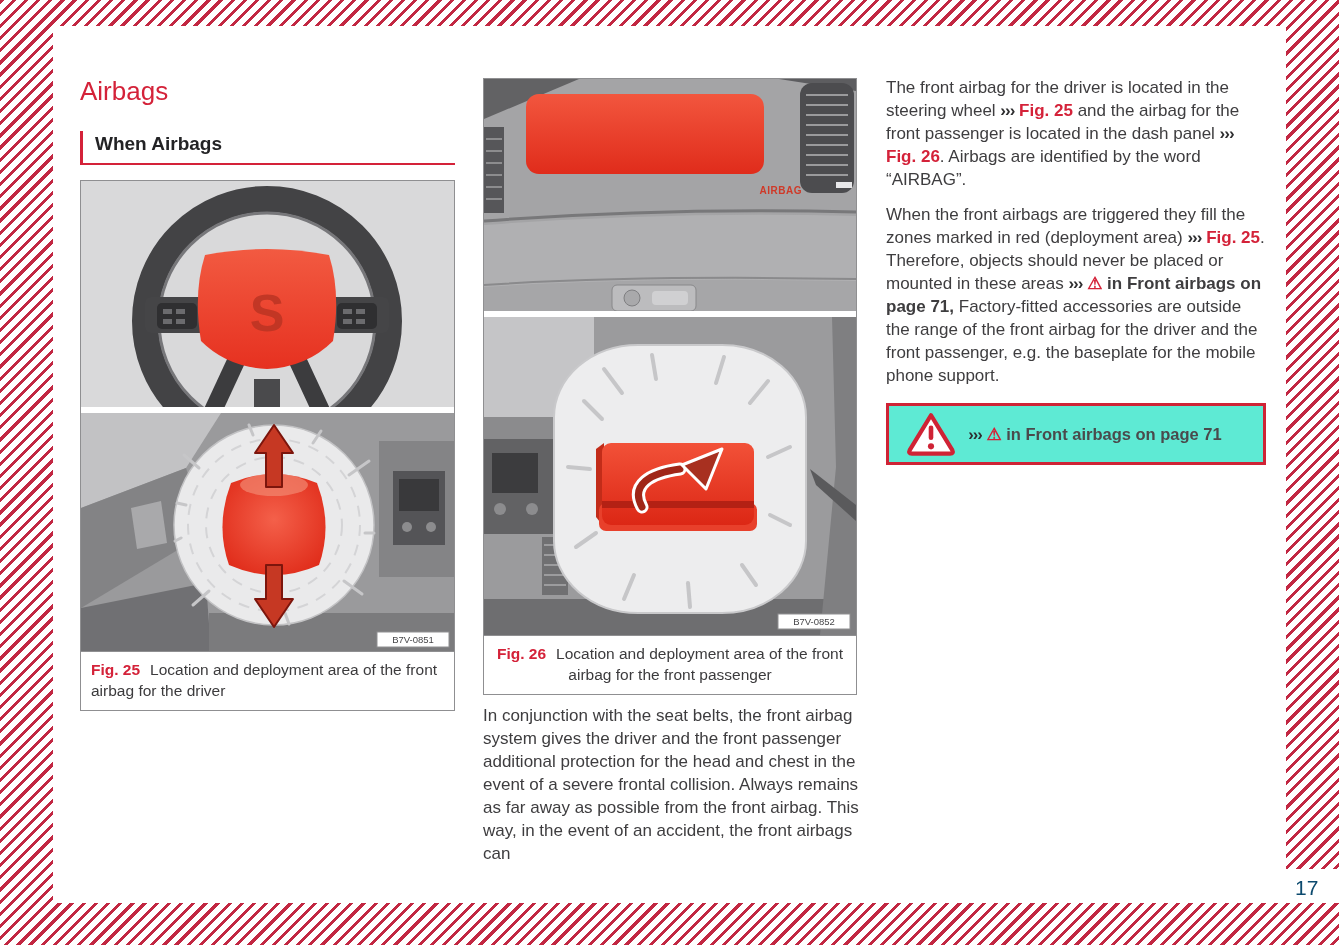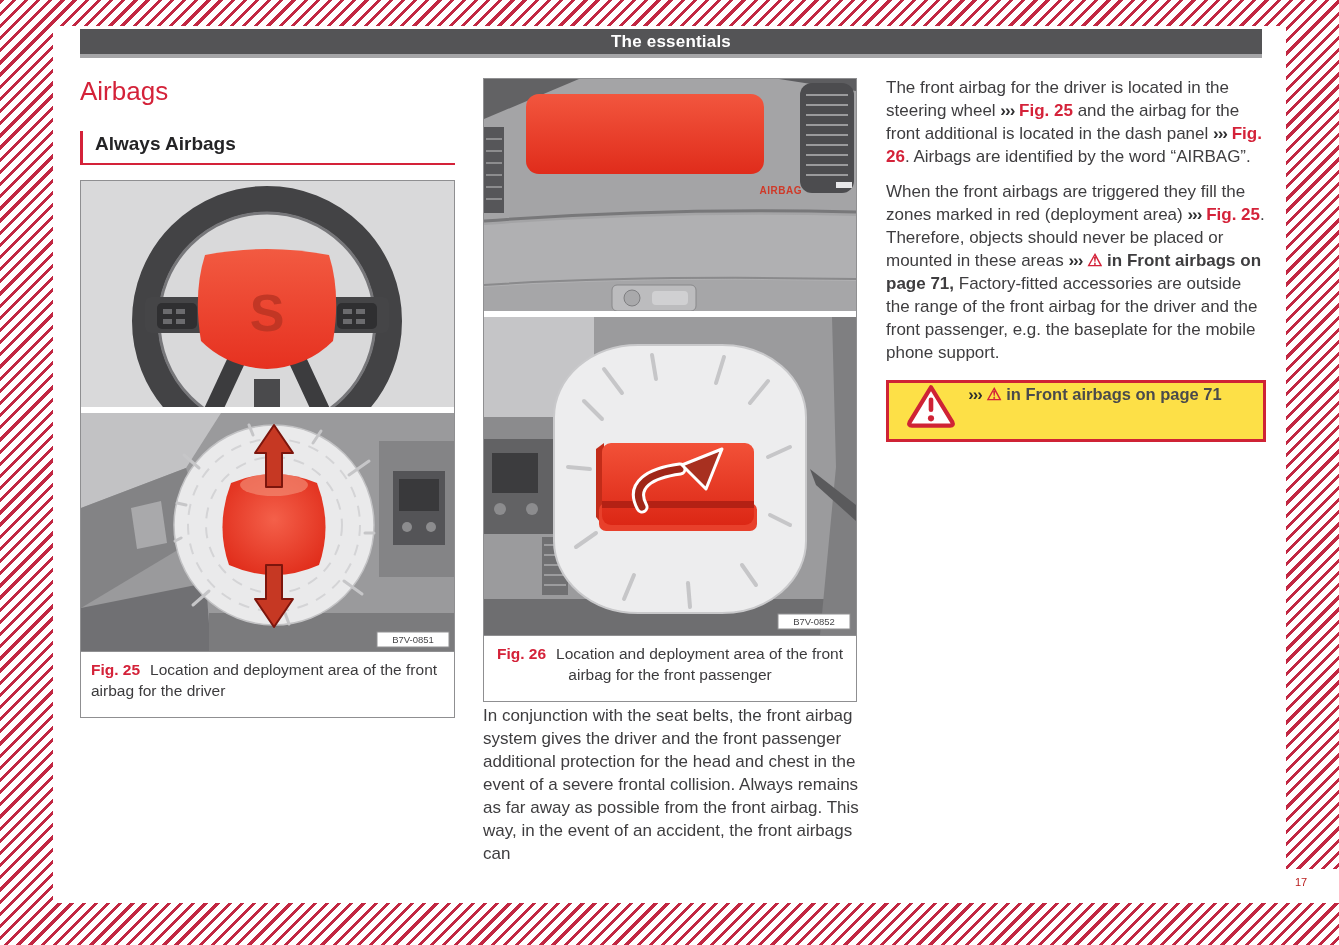--- a/index.html
+++ b/index.html
@@ -8,68 +8,65 @@
     background:repeating-linear-gradient(135deg,#c22742 0 3px,#ffffff 3px 8.6px);}
   .content{position:absolute;left:53px;top:26px;width:1233px;height:877px;background:#ffffff;}
 
   
   .header-bar{position:absolute;left:27px;top:3px;width:1182px;height:25px;background:#545456;
     border-bottom:4px solid #a5a5a7;display:flex;align-items:center;justify-content:center;}
   .header-bar span{color:#ffffff;font-weight:bold;font-size:17px;letter-spacing:.2px;}
 
   
   .pagenum-box{position:absolute;left:1286px;top:869px;width:53px;height:34px;background:#ffffff;}
-  .pagenum-box span{position:absolute;left:9px;top:7px;font-size:11px;color:#b91c1c;}
+  .pagenum-box span{position:absolute;left:9px;top:7px;font-size:21px;color:#0c4a6e;}
 
   
   .section-title{position:absolute;left:27px;top:50px;font-size:26px;font-weight:normal;color:#d42239;}
   .subsection{position:absolute;left:27px;top:105px;width:360px;
     border-left:3px solid #d42239;border-bottom:2px solid #d42239;
     padding:2px 0 8px 12px;font-size:19px;font-weight:bold;color:#232325;}
 
   
   .figure{position:absolute;background:#fff;}
   .fig25{left:27px;top:154px;width:375px;}
   .fig26{left:430px;top:52px;width:374px;text-align:center;}
   .img-box{border:1px solid #8f8f91;background:#fff;font-size:0;}
   .img-gap{height:6px;background:#fff;}
-  .caption{border:1px solid #8f8f91;margin-top:-1px;padding:7px 10px 16px 10px;
+  .caption{border:1px solid #8f8f91;margin-top:-1px;padding:7px 10px 9px 10px;
     font-size:15.5px;line-height:21px;color:#3c3b3d;background:#fff;}
   .caption .fig-label{color:#d42239;font-weight:bold;margin-right:10px;}
 
   
   .body-par{font-size:17px;line-height:23px;color:#3e3d3f;}
   .mid-par{position:absolute;left:430px;top:678px;width:380px;}
   .right-col{position:absolute;left:833px;top:50px;width:380px;}
   .right-col p{margin:0 0 12px 0;}
   .chev{font-weight:bold;color:#2e2e30;letter-spacing:-1px;}
   .fig-ref{color:#d42239;font-weight:bold;}
   .bold-ref{font-weight:bold;color:#3e3d3f;}
   .tri-inline{color:#d42239;font-weight:bold;font-size:17px;}
 
   
   .warning-box{margin-top:16px;border:3px solid #cf2335;height:56px;
-    display:flex;align-items:flex-start;background:#fde047;}
+    display:flex;align-items:center;background:#5eead4;}
   .warning-box .w-icon{margin-left:16px;flex:0 0 auto;}
   .warning-box .w-text{flex:1;text-align:center;font-size:16.5px;font-weight:bold;color:#4a4a4c;
     padding-right:30px;}
   svg text{font-family:"Liberation Sans",sans-serif;}
 </style>
 </head>
 <body>
 
 <div class="content">
 
-  <div class="header-bar">
-    <span>The essentials</span>
-  </div>
 
   <div class="section-title">Airbags</div>
 
-  <div class="subsection">Always Airbags</div>
+  <div class="subsection">When Airbags</div>
 
   <div class="figure fig25">
     <div class="img-box">
       
       <svg width="373" height="226" viewBox="0 0 373 226">
         <defs>
           <linearGradient id="rg1" x1="0" y1="0" x2="0" y2="1">
             <stop offset="0" stop-color="#f25a41"></stop>
               <stop offset="1" stop-color="#e63120"></stop>
           </linearGradient>
@@ -253,21 +250,21 @@
     </div>
     <div class="caption">
       <span class="fig-label">Fig. 26</span><span>Location and deployment area of the front airbag for the front passenger</span>
     </div>
   </div>
 
   <div class="body-par mid-par">In conjunction with the seat belts, the front airbag system gives the driver and the front passenger additional protection for the head and chest in the event of a severe frontal collision. Always remains as far away as possible from the front airbag. This way, in the event of an accident, the front airbags can</div>
 
   <div class="right-col body-par">
 
-    <p><span>The front airbag for the driver is located in the steering wheel </span><span class="chev">›››</span> <span class="fig-ref">Fig. 25</span><span> and the airbag for the front additional is located in the dash panel </span><span class="chev">›››</span> <span class="fig-ref">Fig. 26</span><span>. Airbags are identified by the word “AIRBAG”.</span></p>
+    <p><span>The front airbag for the driver is located in the steering wheel </span><span class="chev">›››</span> <span class="fig-ref">Fig. 25</span><span> and the airbag for the front passenger is located in the dash panel </span><span class="chev">›››</span> <span class="fig-ref">Fig. 26</span><span>. Airbags are identified by the word “AIRBAG”.</span></p>
 
     <p><span>When the front airbags are triggered they fill the zones marked in red (deployment area) </span><span class="chev">›››</span> <span class="fig-ref">Fig. 25</span><span>. Therefore, objects should never be placed or mounted in these areas </span><span class="chev">›››</span> <span class="tri-inline">⚠</span> <span class="bold-ref">in Front airbags on page 71,</span><span> Factory-fitted accessories are outside the range of the front airbag for the driver and the front passenger, e.g. the baseplate for the mobile phone support.</span></p>
 
 
     <div class="warning-box">
       <svg class="w-icon" width="52" height="46" viewBox="0 0 60 54">
         <path d="M30 5 L55 46 Q57 50 52.5 50 L7.5 50 Q3 50 5 46 Z" fill="#ffffff" stroke="#cf2335" stroke-width="5" stroke-linejoin="round"></path>
         <rect x="27.3" y="17" width="5.4" height="17" rx="2.7" fill="#cf2335"></rect>
         <circle cx="30" cy="41.5" r="3.6" fill="#cf2335"></circle>
       </svg>

